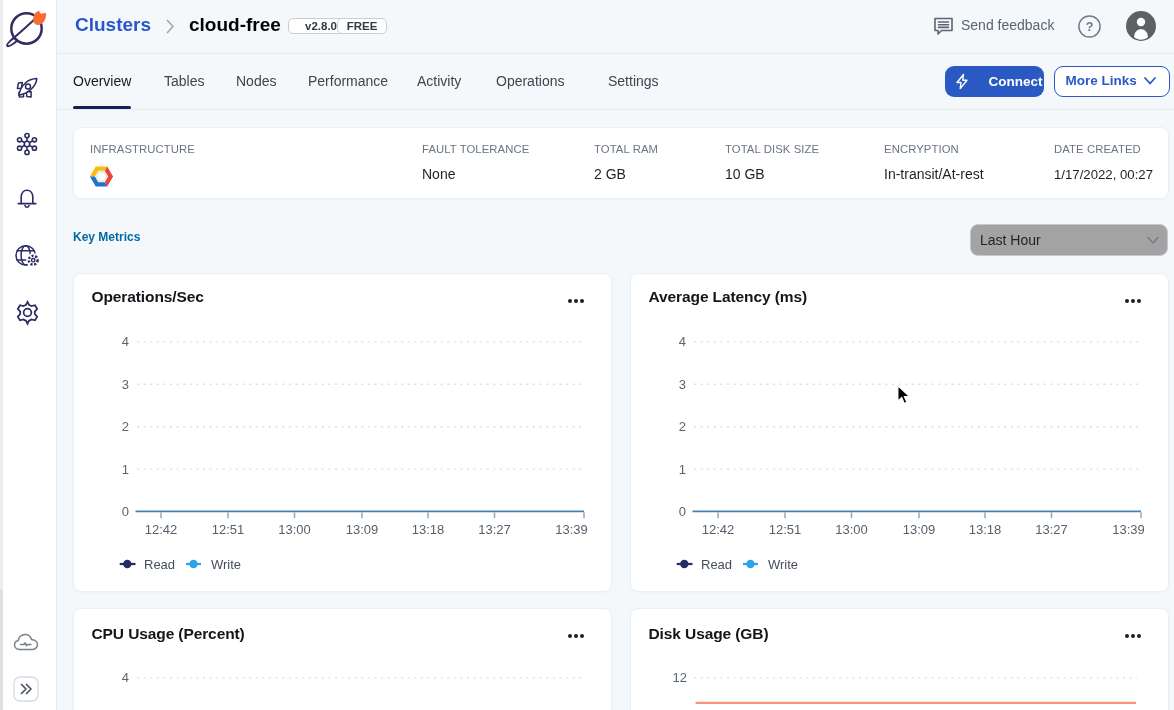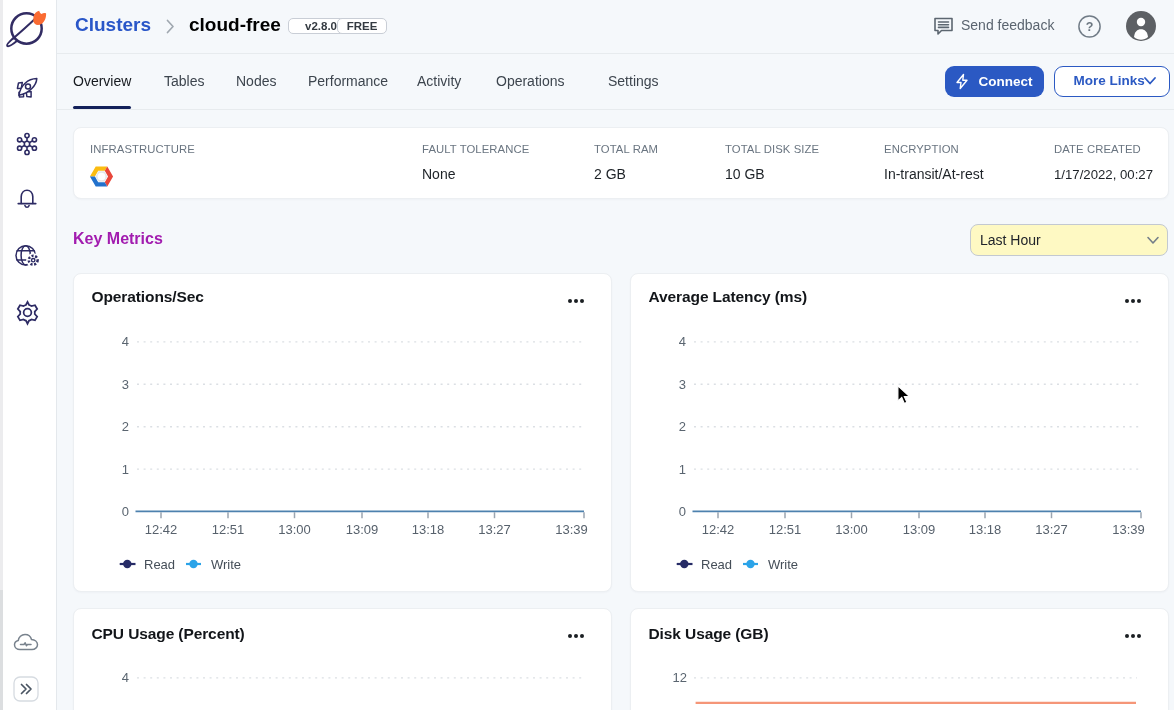--- a/index.html
+++ b/index.html
@@ -27,22 +27,22 @@
 #btn-connect{position:absolute;left:944.5px;top:66px;width:99px;height:31px;background:#2b59c3;border-radius:9px;color:#fff;font-size:13.5px;font-weight:700;line-height:31px;text-align:left}
 #btn-more{position:absolute;left:1053.5px;top:66px;width:116px;height:31px;background:#fff;border:1.5px solid #2b59c3;border-radius:9px;color:#2b59c3;font-size:13.5px;font-weight:700;line-height:28px}
 
 .card{position:absolute;background:#fff;border:1px solid #eceff2;border-radius:8px;box-shadow:0 1px 2px rgba(16,30,54,.03)}
 #infracard{left:73px;top:127px;width:1096px;height:72px}
 .ilabel{position:absolute;top:15px;font-size:11.3px;letter-spacing:.1px;color:#6a7581}
 .ival{position:absolute;top:38px;font-size:14px;color:#1d2227}
 .charttitle{position:absolute;left:17.5px;top:14px;font-size:15.5px;font-weight:700;color:#121519;letter-spacing:-.1px}
 .dots{position:absolute;top:24.5px;display:flex;gap:2.3px}
 .dots i{display:block;width:4px;height:4px;border-radius:50%;background:#1b1f23}
-#keymetrics{position:absolute;left:73px;top:229.5px;font-size:16px;font-weight:700;color:#a21caf}
-#select{position:absolute;left:970px;top:224px;width:198px;height:32px;background:#fef9c3;border:1px solid #c3c9d1;border-radius:8px}
+#keymetrics{position:absolute;left:73px;top:229.5px;font-size:12px;font-weight:700;color:#0369a1}
+#select{position:absolute;left:970px;top:224px;width:198px;height:32px;background:#a3a3a3;border:1px solid #c3c9d1;border-radius:8px}
 #select span{position:absolute;left:9px;top:7px;font-size:14px;color:#20242a}
 </style>
 </head>
 <body>
 <div id="page">
 
 <div id="edge"></div>
 <div id="edge2"></div>
 <div id="sidebar"></div>
 
@@ -129,25 +129,25 @@
 <div class="tab" style="left:73px;color:#15191e">Overview</div>
 <div class="tab" style="left:164px">Tables</div>
 <div class="tab" style="left:236px">Nodes</div>
 <div class="tab" style="left:308px">Performance</div>
 <div class="tab" style="left:417px">Activity</div>
 <div class="tab" style="left:496px">Operations</div>
 <div class="tab" style="left:608px">Settings</div>
 <div id="tab-underline"></div>
 <div id="tabline"></div>
 
-<div id="btn-connect"><span style="margin-left:34px">Connect</span></div>
+<div id="btn-connect"><span style="margin-left:44px">Connect</span></div>
 <svg class="abs" style="left:954px;top:73px" width="16" height="17" viewBox="0 0 16 17" fill="none" stroke="#fff" stroke-width="1.4" stroke-linejoin="round">
   <path d="M9.5 1.5 L3 9.5 L7 9.5 L6.2 15.5 L13 7.2 L8.8 7.2 Z"></path>
 </svg>
-<div id="btn-more"><span style="margin-left:19px">More Links</span></div>
+<div id="btn-more"><span style="margin-left:11px">More Links</span></div>
 <svg class="abs" style="left:1143px;top:76px" width="14" height="10" viewBox="0 0 14 10">
       <path d="M2 2 L7 7.5 L12 2" stroke="#2b59c3" stroke-width="1.8" fill="none" stroke-linecap="round" stroke-linejoin="round"></path>
     </svg>
 
 <div class="card" id="infracard">
   <div class="ilabel" style="left:16px">INFRASTRUCTURE</div>
   <div class="ilabel" style="left:348px">FAULT TOLERANCE</div>
   <div class="ilabel" style="left:520px">TOTAL RAM</div>
   <div class="ilabel" style="left:651px">TOTAL DISK SIZE</div>
   <div class="ilabel" style="left:810px">ENCRYPTION</div>

